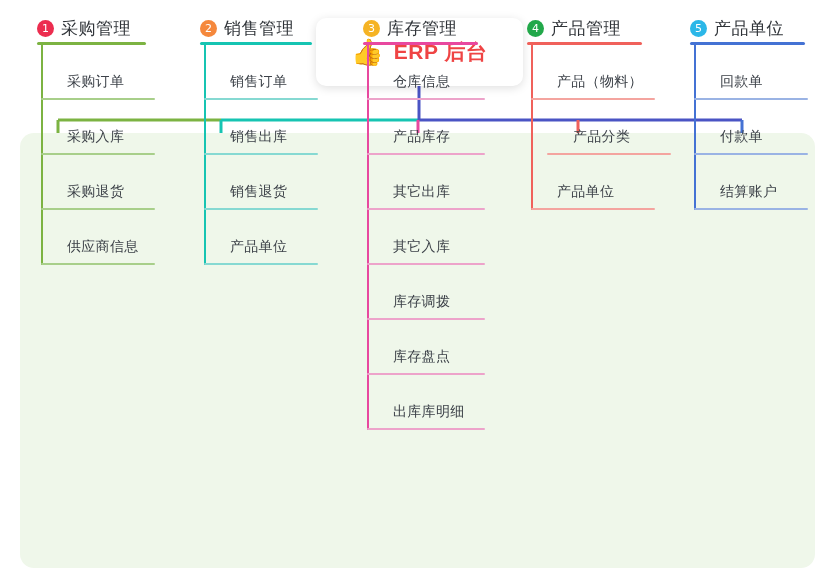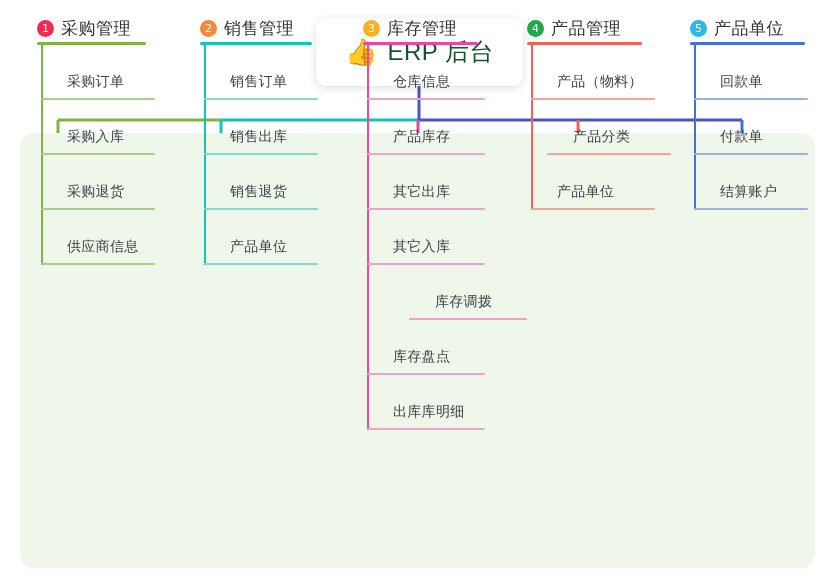--- a/index.html
+++ b/index.html
@@ -21,22 +21,22 @@
     background:#ffffff;
     border-radius:10px;
     box-shadow:0 2px 10px rgba(0,0,0,0.13);
     display:flex;align-items:center;justify-content:center;
     box-sizing:border-box;
   }
   .root-inner{display:flex;align-items:center;gap:10px;}
   .root-emoji{font-size:26px;line-height:1;
     font-family:"DejaVu Sans",sans-serif;}
   .root-label{
-    font-size:24px;color:#14532d;letter-spacing:0.5px;
-    white-space:nowrap;font-weight:400;
+    font-size:21px;color:#ef4444;letter-spacing:0.5px;
+    white-space:nowrap;font-weight:700;
   }
 
   
   #connectors{position:absolute;left:0;top:0;width:839px;height:588px;}
 
   
   .panel{
     position:absolute;
     left:20px;top:133px;
     width:795px;height:435px;
@@ -176,21 +176,21 @@
           <div class="child-rule" style="width: 118px; background: rgb(237, 163, 202);"></div>
         </div>
         <div class="child" style="top: 155px; width: 122px;">
           <span class="child-label">其它出库</span>
           <div class="child-rule" style="width: 118px; background: rgb(237, 163, 202);"></div>
         </div>
         <div class="child" style="top: 210px; width: 122px;">
           <span class="child-label">其它入库</span>
           <div class="child-rule" style="width: 118px; background: rgb(237, 163, 202);"></div>
         </div>
-        <div class="child" style="top: 265px; width: 122px; margin-left: 42px;">
+        <div class="child" style="top: 265px; width: 122px;">
           <span class="child-label">库存调拨</span>
           <div class="child-rule" style="width: 118px; background: rgb(237, 163, 202);"></div>
         </div>
         <div class="child" style="top: 320px; width: 122px; font-family: Liberation Mono, monospace;">
           <span class="child-label">库存盘点</span>
           <div class="child-rule" style="width: 118px; background: rgb(237, 163, 202);"></div>
         </div>
         <div class="child" style="top: 375px; width: 122px;">
           <span class="child-label">出库库明细</span>
           <div class="child-rule" style="width: 118px; background: rgb(237, 163, 202);"></div>

